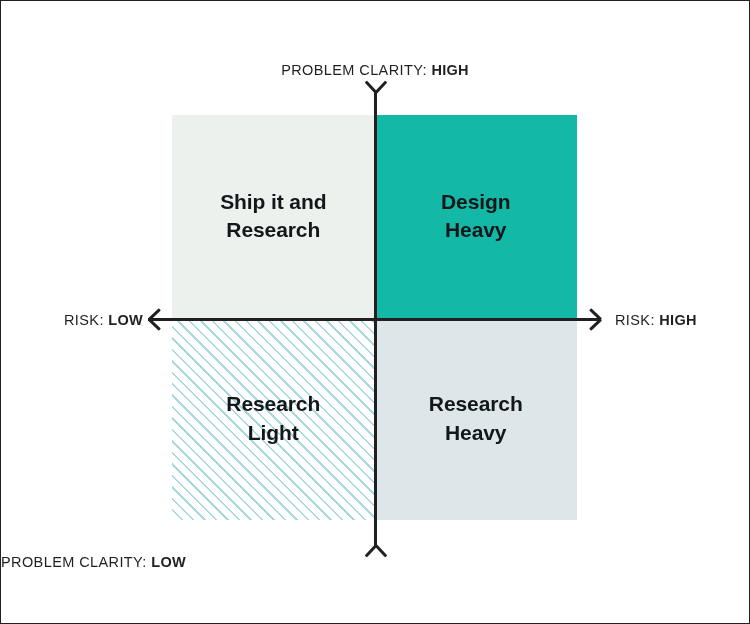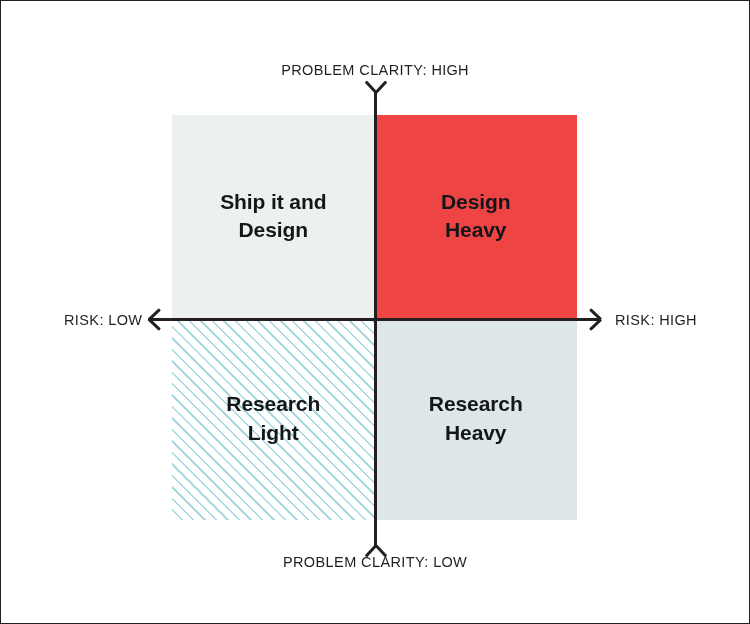--- a/index.html
+++ b/index.html
@@ -34,21 +34,21 @@
   .quadrant {
     position: absolute;
     width: 50%;
     height: 50%;
     box-sizing: border-box;
     display: flex;
     align-items: center;
     justify-content: center;
   }
   .q-tl { left: 0;    top: 0;    background: #ecf1ee; }
-  .q-tr { left: 50%;  top: 0;    background: #ef4444; }
+  .q-tr { left: 50%;  top: 0;    background: #14b8a6; }
   .q-bl { left: 0;    top: 50%;  background: #ffffff; }
   .q-br { left: 50%;  top: 50%;  background: #dde6e8; }
 
   
   .hatch {
     position: absolute;
     inset: 0;
     background-image: repeating-linear-gradient(
       45deg,
       #ffffff 0px,
@@ -120,24 +120,24 @@
   .arrow-right span:nth-child(2) { transform: rotate(43deg);  transform-origin: 100% 50%; left: -15px; top: -1.5px; }
 
   
   .axis-caption {
     position: absolute;
     font-size: 14.5px;
     letter-spacing: 0.4px;
     color: #231f20;
     white-space: nowrap;
   }
-  .axis-caption b { font-weight: normal; letter-spacing: 0.3px; }
+  .axis-caption b { font-weight: bold; letter-spacing: 0.3px; }
 
   .cap-top    { left: 0; right: 0; top: 61px; text-align: center; }
-  .cap-bottom { left: 0; right: 0; top: 553px; text-align: center; }
+  .cap-bottom { left: 0; right: 0; top: 553px; text-align: left; }
   .cap-left   { left: 63px;  top: 311px; }
   .cap-right  { left: 614px; top: 311px; text-align: center; }
 </style>
 </head>
 <body>
 
 <div id="canvas">
 
   <div class="axis-caption cap-top">
     <span>PROBLEM CLARITY:</span>
@@ -156,21 +156,21 @@
 
   <div class="axis-caption cap-right">
     <span>RISK:</span>
     <b>HIGH</b>
   </div>
 
   <div class="matrix">
 
     <div class="quadrant q-tl">
       <div class="quad-label">Ship it and
-Design</div>
+Research</div>
     </div>
 
     <div class="quadrant q-tr">
       <div class="quad-label">Design
 Heavy</div>
     </div>
 
     <div class="quadrant q-bl">
       <div class="hatch"></div>
       <div class="quad-label">Research

